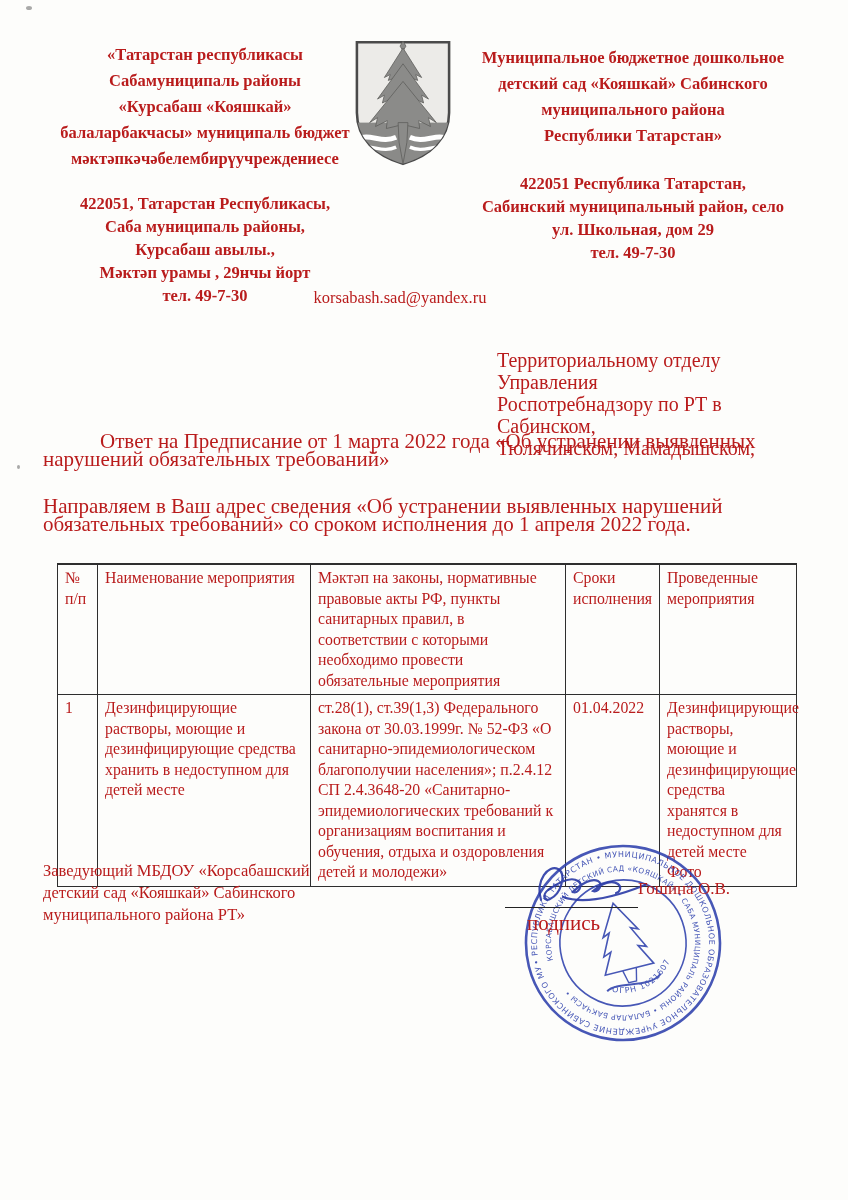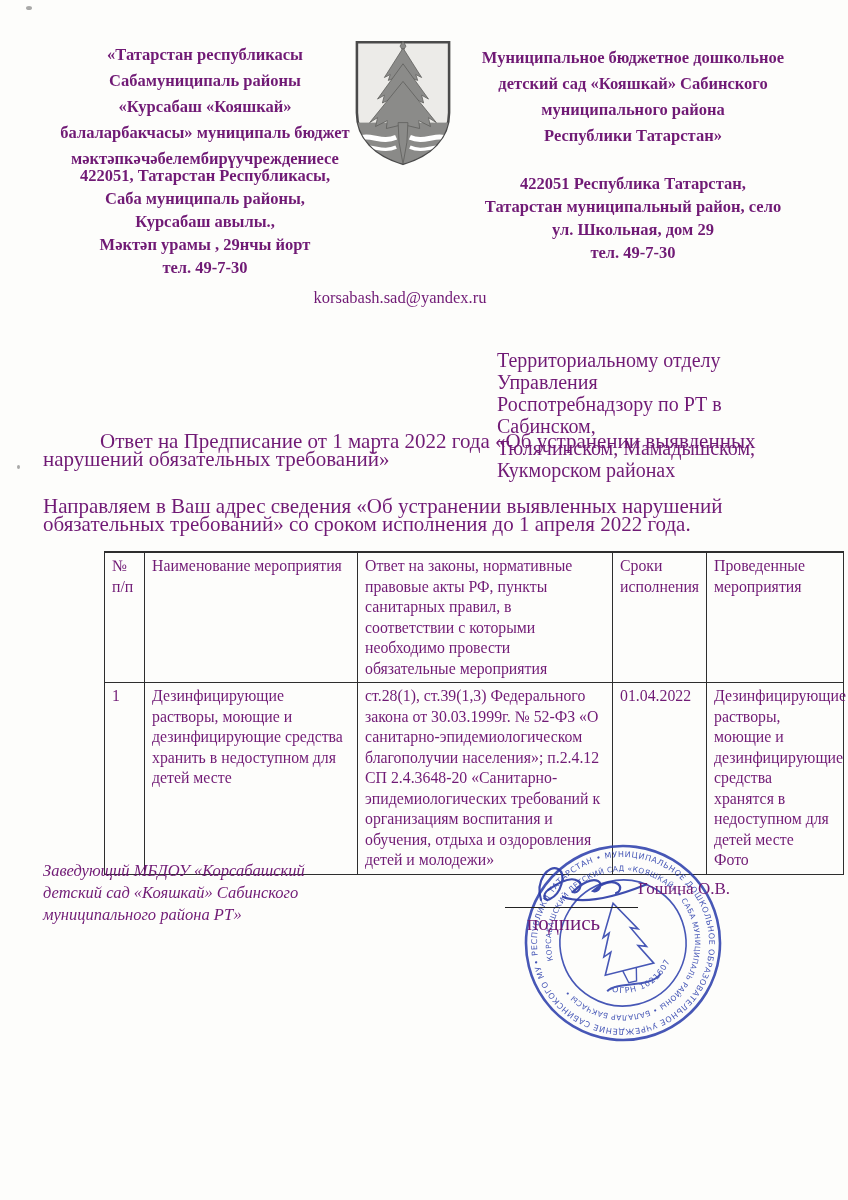--- a/index.html
+++ b/index.html
@@ -2,21 +2,21 @@
 <html lang="ru"><head>
 <meta charset="utf-8">
 <style>
   html,body{margin:0;padding:0;background:#9a9a9a;}
   .page{
     position:relative;
     width:848px;height:1200px;
     margin:0 auto;
     background:#fdfdfb;
     font-family:"Liberation Serif","DejaVu Serif",serif;
-    color:#701a75;
+    color:#b91c1c;
     overflow:hidden;
   }
   .abs{position:absolute;}
   .org{font-weight:bold;font-size:16.5px;line-height:26px;text-align:center;}
   .addr{font-weight:bold;font-size:16.5px;line-height:23px;text-align:center;}
   .email{font-size:16.5px;text-align:center;}
   .recipient{font-size:20px;line-height:22px;}
   .bodytext{font-size:21px;line-height:18px;width:765px;}
   .para1{text-indent:57px;}
   .para2{margin-top:29px;}
@@ -82,79 +82,78 @@
     </svg>
   </div>
 
   <div class="abs org" style="left:452px;top:45px;width:362px;">
     <div>Муниципальное бюджетное  дошкольное</div>
     <div>детский сад «Кояшкай» Сабинского</div>
     <div>муниципального района</div>
     <div>Республики Татарстан»</div>
   </div>
 
-  <div class="abs addr" style="left:55px;top:164px;width:300px;">
+  <div class="abs addr" style="left:55px;top:192px;width:300px;">
     <div>422051, Татарстан Республикасы,</div>
     <div>Саба муниципаль районы,</div>
     <div>Курсабаш авылы.,</div>
     <div>Мәктәп  урамы , 29нчы йорт</div>
     <div>тел. 49-7-30</div>
   </div>
 
   <div class="abs addr" style="left:452px;top:172px;width:362px;">
     <div>422051 Республика Татарстан,</div>
-    <div>Татарстан муниципальный район, село</div>
+    <div>Сабинский муниципальный район, село</div>
     <div>ул. Школьная, дом 29</div>
     <div>тел. 49-7-30</div>
   </div>
 
   <div class="abs email" style="left:240px;top:288px;width:320px;">korsabash.sad@yandex.ru</div>
 
   <div class="abs recipient" style="left:497px;top:349px;width:292px;">
     <div>Территориальному отделу Управления</div>
     <div>Роспотребнадзору по РТ в Сабинском,</div>
     <div>Тюлячинском, Мамадышском,</div>
-    <div> Кукморском районах</div>
   </div>
 
   <div class="abs bodytext" style="left:43px;top:432px;">
     <div class="para1">Ответ на Предписание от 1 марта 2022 года «Об устранении выявленных нарушений обязательных требований»</div>
     <div class="para2">Направляем в Ваш адрес сведения «Об устранении выявленных нарушений обязательных требований» со сроком исполнения до 1 апреля 2022 года.</div>
   </div>
 
-  <div class="abs" style="left:57px;top:551px;margin-left:47px;">
+  <div class="abs" style="left:57px;top:563px;">
     <table class="main">
       <colgroup>
         <col style="width:40px">
           <col style="width:213px">
           <col style="width:255px">
           <col style="width:94px">
           <col style="width:137px">
       </colgroup>
       <tbody>
           <tr class="hdr">
         <td>№ п/п</td>
         <td>Наименование мероприятия</td>
-        <td>Ответ на законы, нормативные правовые акты РФ, пункты санитарных правил, в соответствии с которыми необходимо провести обязательные мероприятия</td>
+        <td>Мәктәп на законы, нормативные правовые акты РФ, пункты санитарных правил, в соответствии с которыми необходимо провести обязательные мероприятия</td>
         <td>Сроки исполнения</td>
         <td>Проведенные мероприятия</td>
       </tr>
       <tr class="row">
         <td>1</td>
         <td>Дезинфицирующие растворы, моющие и дезинфицирующие средства хранить в недоступном для детей месте</td>
         <td>ст.28(1), ст.39(1,3) Федерального закона от 30.03.1999г. № 52-ФЗ «О санитарно-эпидемиологическом благополучии населения»; п.2.4.12 СП 2.4.3648-20 «Санитарно-эпидемиологических требований к организациям воспитания и обучения, отдыха и оздоровления детей и молодежи»</td>
         <td>01.04.2022</td>
         <td class="prelines">Дезинфицирующие растворы, моющие и дезинфицирующие средства хранятся в недоступном для детей месте
 Фото</td>
       </tr>
     </tbody>
       </table>
   </div>
 
-  <div class="abs sigtitle" style="left:43px;top:860px;width:350px;font-style:italic;">
+  <div class="abs sigtitle" style="left:43px;top:860px;width:350px;">
     <div>Заведующий МБДОУ «Корсабашский</div>
     <div>детский сад «Кояшкай» Сабинского</div>
     <div>муниципального района РТ»</div>
   </div>
 
   <div class="abs" style="left:498px;top:840px;">
     <svg width="250" height="210" viewBox="0 0 250 210" style="opacity:.88">
       <g transform="rotate(-14 125 103)">
         <defs>
           <path id="arcO" d="M125,103 m-86,0 a86,86 0 1,1 172,0 a86,86 0 1,1 -172,0"></path>

